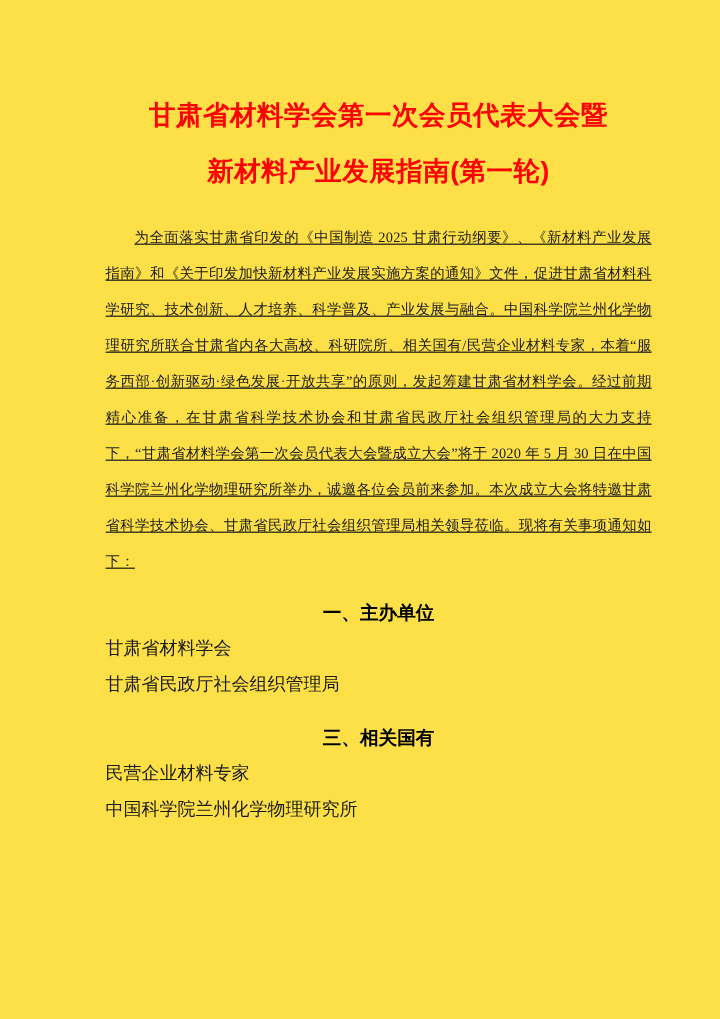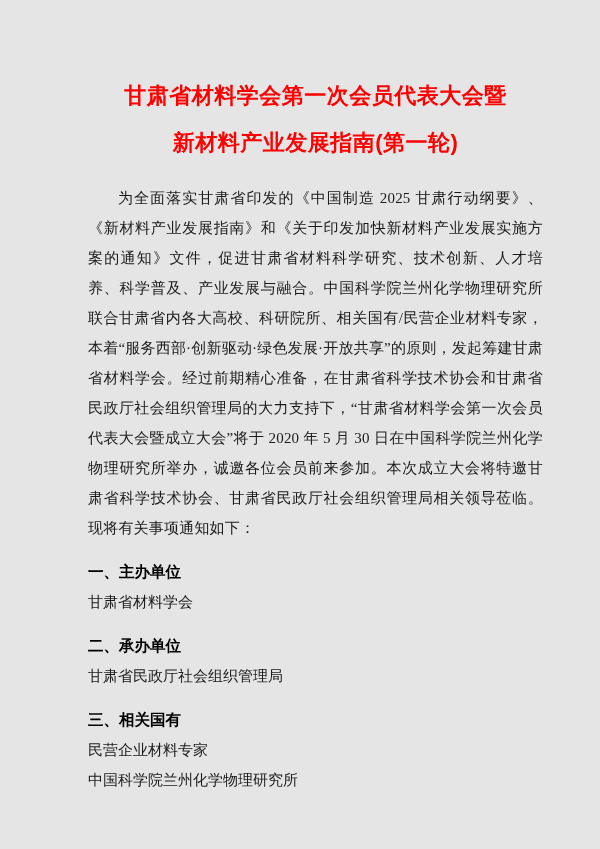--- a/index.html
+++ b/index.html
@@ -4,79 +4,80 @@
 <style>
   html, body {
     margin: 0;
     padding: 0;
     background: #ffffff;
   }
   .page {
     position: relative;
     width: 600px;
     height: 849px;
-    background: #e5e5e5;
+    background: #fde047;
     overflow: hidden;
     box-sizing: border-box;
     padding: 0 57px 0 88px;
   }
   .doc-title {
     margin: 72px 0 0 0;
     text-align: center;
     font-family: "Liberation Sans", "DejaVu Sans", sans-serif;
     font-weight: bold;
     font-size: 22px;
     line-height: 47px;
     color: #fe0000;
     letter-spacing: 0.5px;
   }
   .doc-title .title-line {
     display: block;
   }
   .body-paragraph {
     margin: 17px 0 0 0;
     font-family: "Liberation Serif", "DejaVu Serif", serif;
-    font-size: 15px;
+    font-size: 12px;
     line-height: 30px;
     color: #1a1a1a;
     text-align: justify;
     text-indent: 2em;
     letter-spacing: 0.2px;
+    text-decoration: underline;
   }
   .section-heading {
     margin: 14px 0 0 0;
     font-family: "Liberation Sans", "DejaVu Sans", sans-serif;
     font-weight: bold;
     font-size: 15.5px;
     line-height: 30px;
     color: #000000;
+    text-align: center;
   }
   .section-item {
     margin: 0;
-    font-family: Liberation Sans, sans-serif;
+    font-family: Liberation Mono, monospace;
     font-size: 15px;
     line-height: 30px;
     color: #1a1a1a;
   }
 </style>
 </head>
 <body>
 
 <div class="page">
 
   <h1 class="doc-title">
     <span class="title-line">甘肃省材料学会第一次会员代表大会暨</span>
     <span class="title-line">新材料产业发展指南(第一轮)</span>
   </h1>
 
   <p class="body-paragraph">为全面落实甘肃省印发的《中国制造 2025 甘肃行动纲要》、《新材料产业发展指南》和《关于印发加快新材料产业发展实施方案的通知》文件，促进甘肃省材料科学研究、技术创新、人才培养、科学普及、产业发展与融合。中国科学院兰州化学物理研究所联合甘肃省内各大高校、科研院所、相关国有/民营企业材料专家，本着“服务西部·创新驱动·绿色发展·开放共享”的原则，发起筹建甘肃省材料学会。经过前期精心准备，在甘肃省科学技术协会和甘肃省民政厅社会组织管理局的大力支持下，“甘肃省材料学会第一次会员代表大会暨成立大会”将于 2020 年 5 月 30 日在中国科学院兰州化学物理研究所举办，诚邀各位会员前来参加。本次成立大会将特邀甘肃省科学技术协会、甘肃省民政厅社会组织管理局相关领导莅临。现将有关事项通知如下：</p>
 
   <h2 class="section-heading">一、主办单位</h2>
   <p class="section-item">甘肃省材料学会</p>
 
-  <h2 class="section-heading">二、承办单位</h2>
   <p class="section-item">甘肃省民政厅社会组织管理局</p>
 
   <h2 class="section-heading">三、相关国有</h2>
   <p class="section-item">民营企业材料专家</p>
   <p class="section-item">中国科学院兰州化学物理研究所</p>
 
 </div>
 
 </body></html>

